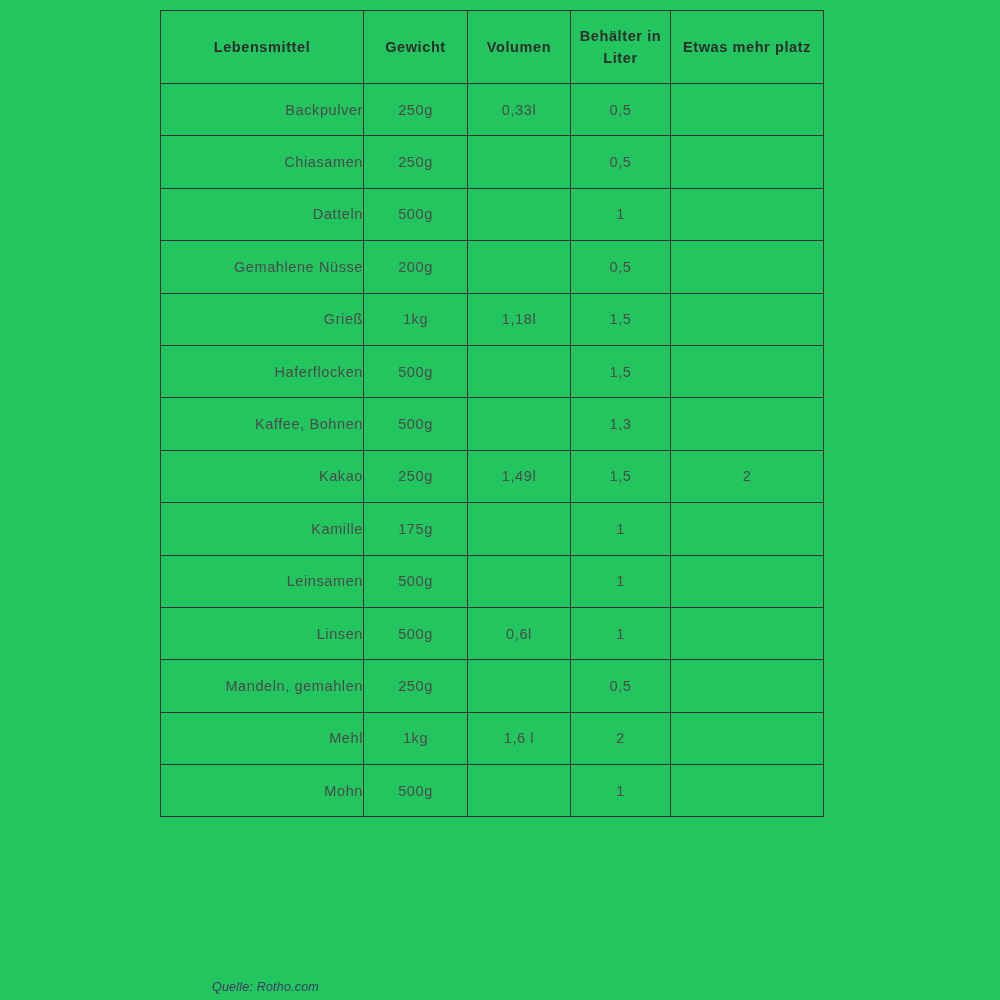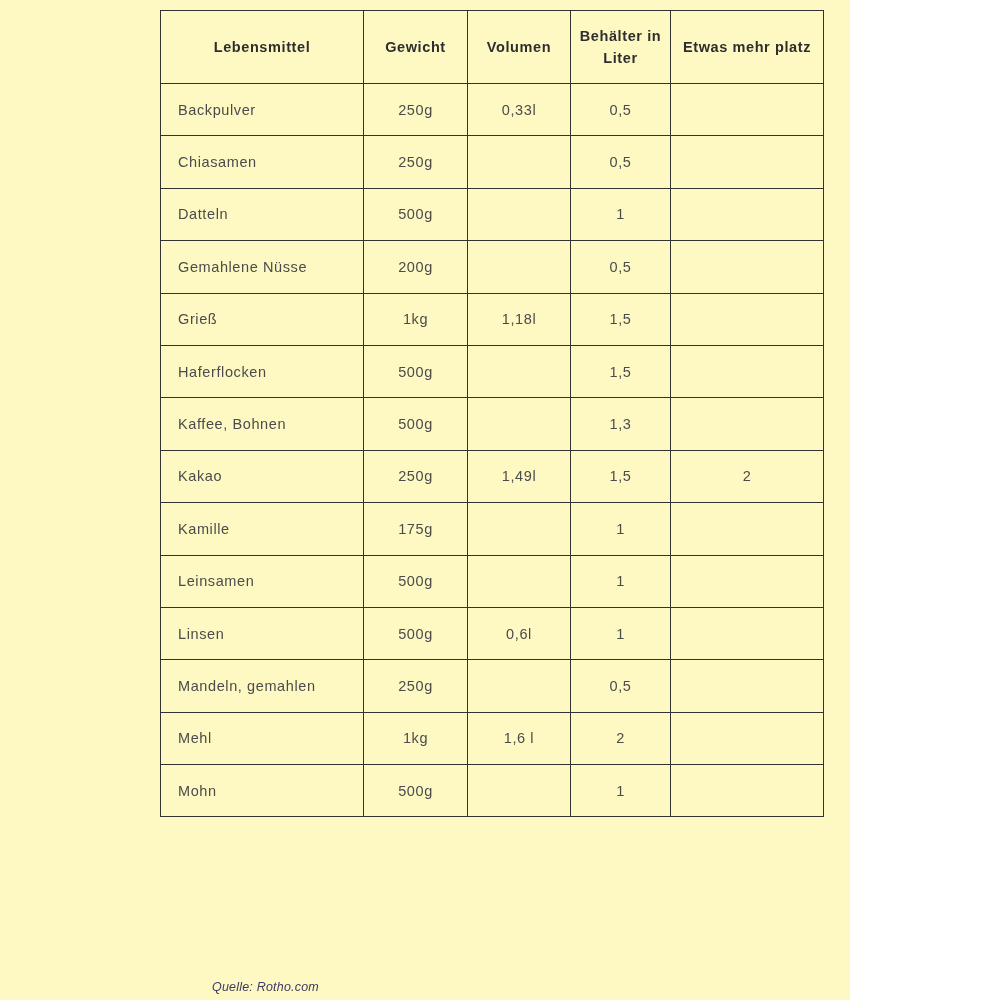--- a/index.html
+++ b/index.html
@@ -3,23 +3,23 @@
 <meta charset="utf-8">
 <style>
   html, body {
     margin: 0;
     padding: 0;
     background: #ffffff;
     font-family: "Liberation Sans", sans-serif;
   }
   .page {
     position: relative;
-    width: 850px;
+    width: 1000px;
     height: 1000px;
-    background: #fef9c3;
+    background: #22c55e;
     overflow: hidden;
   }
   .table-wrap {
     position: absolute;
     left: 160px;
     top: 10px;
   }
   table.storage {
     border-collapse: collapse;
     table-layout: fixed;
@@ -44,21 +44,21 @@
   table.storage td {
     height: 51.4px;
     font-size: 14.5px;
     font-weight: normal;
     color: #4b4b4b;
     text-align: center;
     letter-spacing: 0.6px;
     padding: 0;
   }
   table.storage td.left {
-    text-align: left;
+    text-align: right;
     padding-left: 17px;
   }
   .source-note {
     position: absolute;
     left: 170px;
     top: 980px;
     font-size: 12.5px;
     font-style: italic;
     color: #3d3b63;
     letter-spacing: 0.2px;

